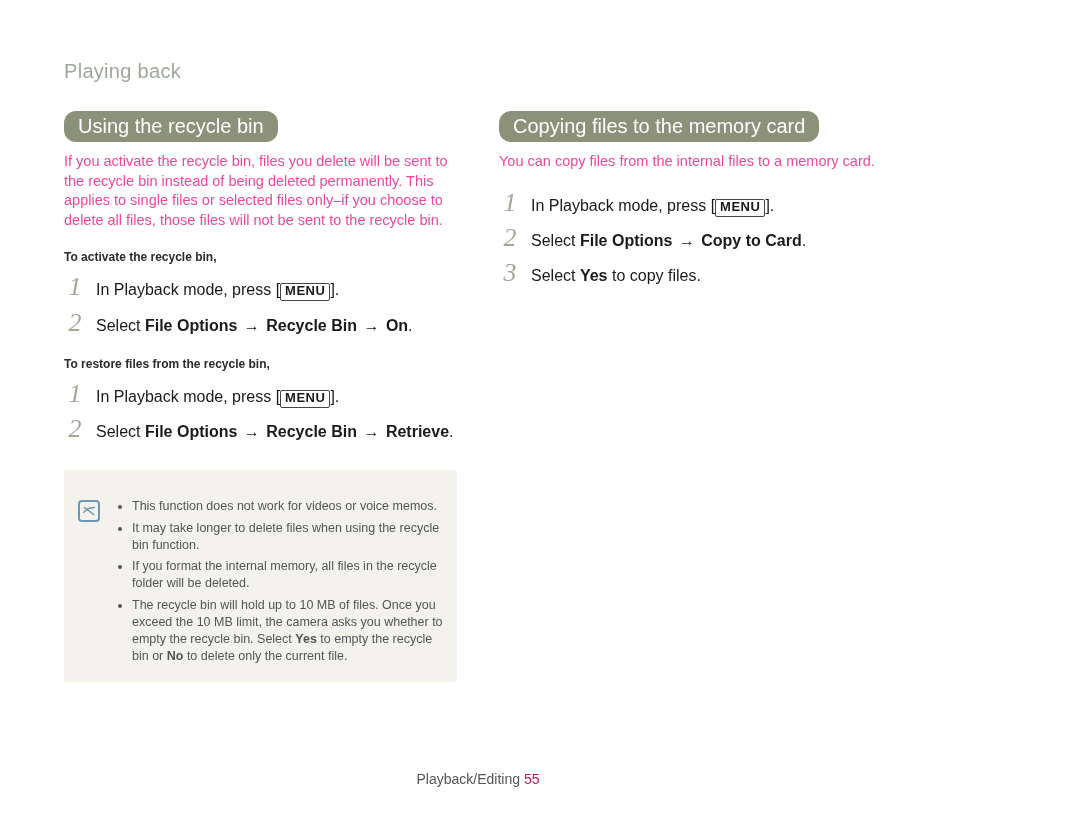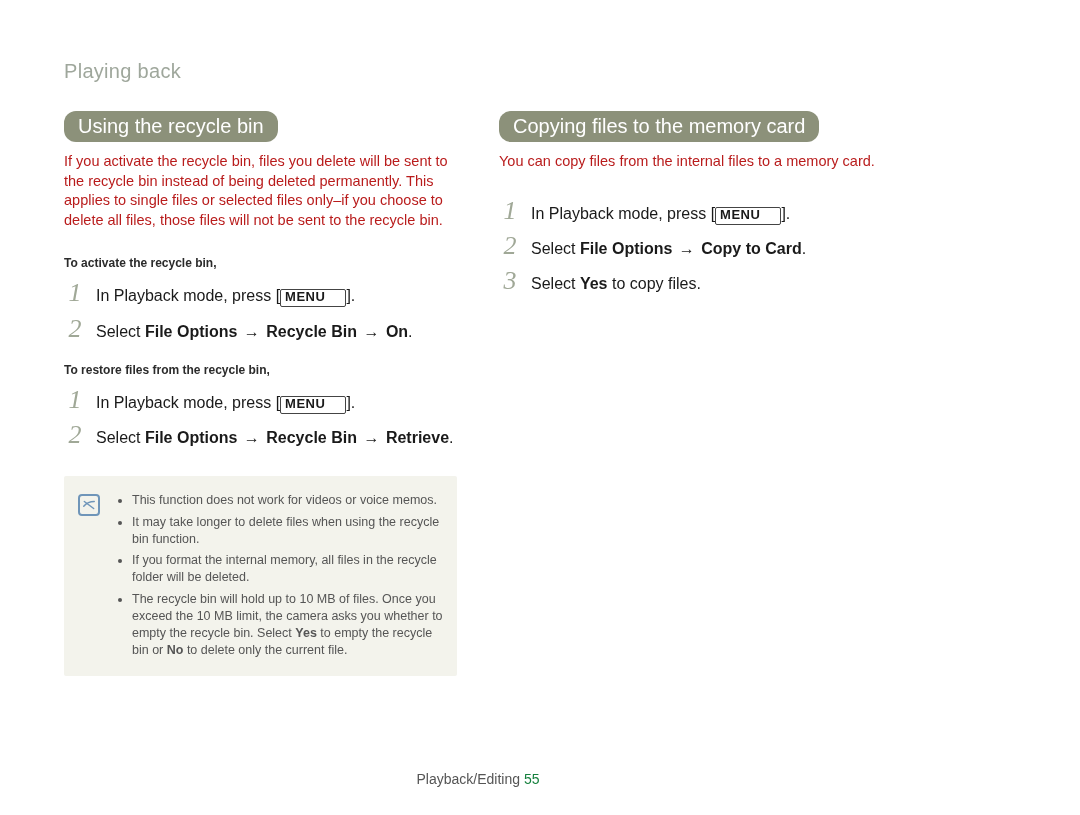--- a/index.html
+++ b/index.html
@@ -40,22 +40,22 @@
     color: #ffffff;
     font-size: 20px;
     line-height: 1;
     padding: 5px 14px 6px 14px;
     border-radius: 12px;
     margin-bottom: 10px;
   }
   .desc {
     font-size: 14.5px;
     line-height: 1.35;
-    color: #b91c1c;
-    margin-bottom: 26px;
+    color: #ec4899;
+    margin-bottom: 18px;
   }
   .subhead {
     font-size: 12px;
     font-weight: bold;
     color: #2b2b2b;
     margin: 20px 0 10px 0;
   }
   .steps {
     display: flex;
     flex-direction: column;
@@ -81,32 +81,32 @@
     font-size: 16px;
     line-height: 1.4;
     color: #1a1a1a;
   }
   .step-text .b { font-weight: bold; margin-top: 40px; }
   .menu-box {
     font-family: Arial, Helvetica, sans-serif;
     font-weight: bold;
     font-size: 13px;
     border: 1.5px solid #444;
-    padding: 0 20px 1px 4px;
+    padding: 0 4px 1px 4px;
     border-radius: 2px;
     letter-spacing: 0.5px;
     display: inline-block;
     line-height: 1.15;
   }
   .arrow { padding: 0 2px; }
   .notebox {
     margin-top: 26px;
     background: #f3f3ec;
     border-radius: 2px;
-    padding: 16px 14px 12px 14px;
+    padding: 28px 14px 12px 14px;
     display: flex;
     gap: 14px;
     font-size: 12.5px;
     color: #555;
   }
   .note-icon {
     width: 22px;
     height: 22px;
     flex: 0 0 22px;
     border: 2px solid #6f95b9;
@@ -131,21 +131,21 @@
   .note-list li .b { font-weight: bold; }
   .footer {
     position: absolute;
     bottom: 28px;
     left: 0;
     right: 0;
     text-align: center;
     font-size: 14px;
     color: #555;
   }
-  .pgnum { color: #15803d; }
+  .pgnum { color: #be185d; }
 </style>
 </head>
 <body>
 
 <div class="page">
 
   <div class="breadcrumb">Playing back</div>
 
   <div class="columns">
 

